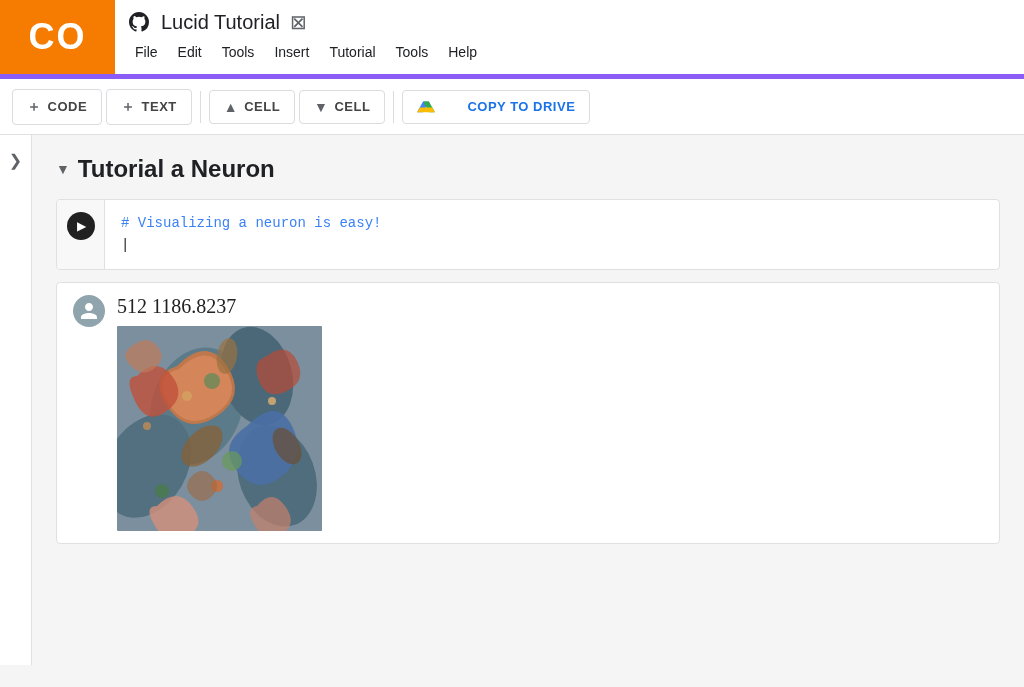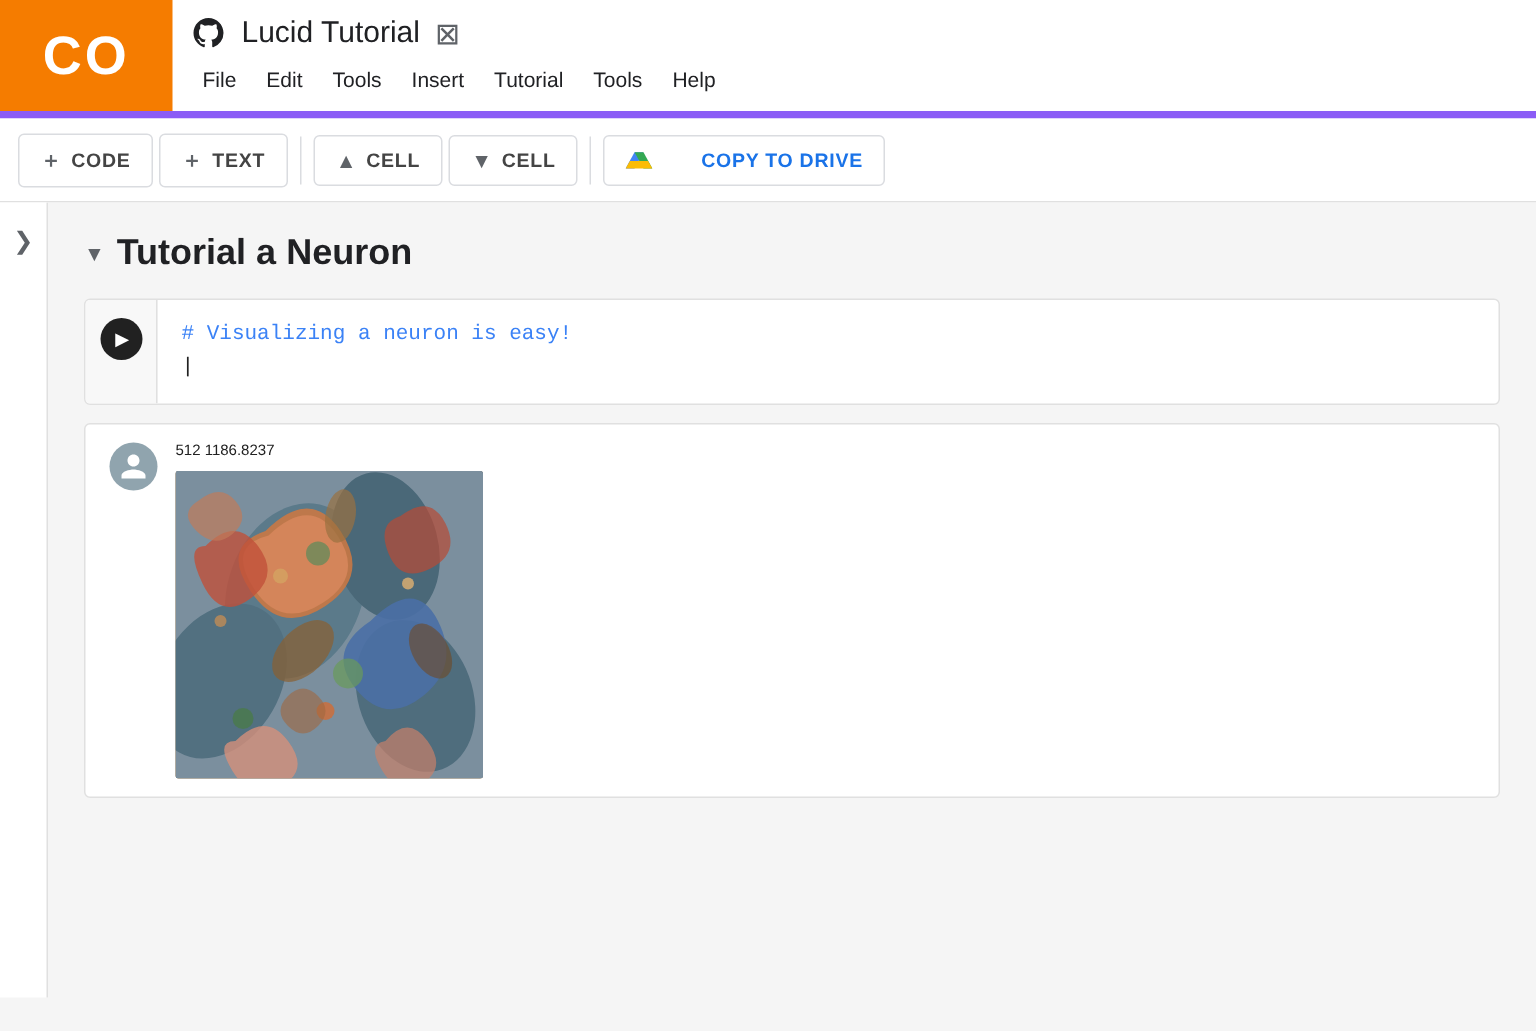--- a/index.html
+++ b/index.html
@@ -253,22 +253,22 @@
       align-items: center;
       justify-content: center;
       flex-shrink: 0;
     }
 
     .output-content {
       flex: 1;
     }
 
     .output-text {
-      font-family: Liberation Sans, sans-serif;
-      font-size: 10px;
+      font-family: Liberation Serif, serif;
+      font-size: 20px;
       color: #212121;
       margin-bottom: 8px;
     }
 
     .output-image {
       width: 205px;
       height: 205px;
       background: #8b7355;
       border-radius: 2px;
       overflow: hidden;

